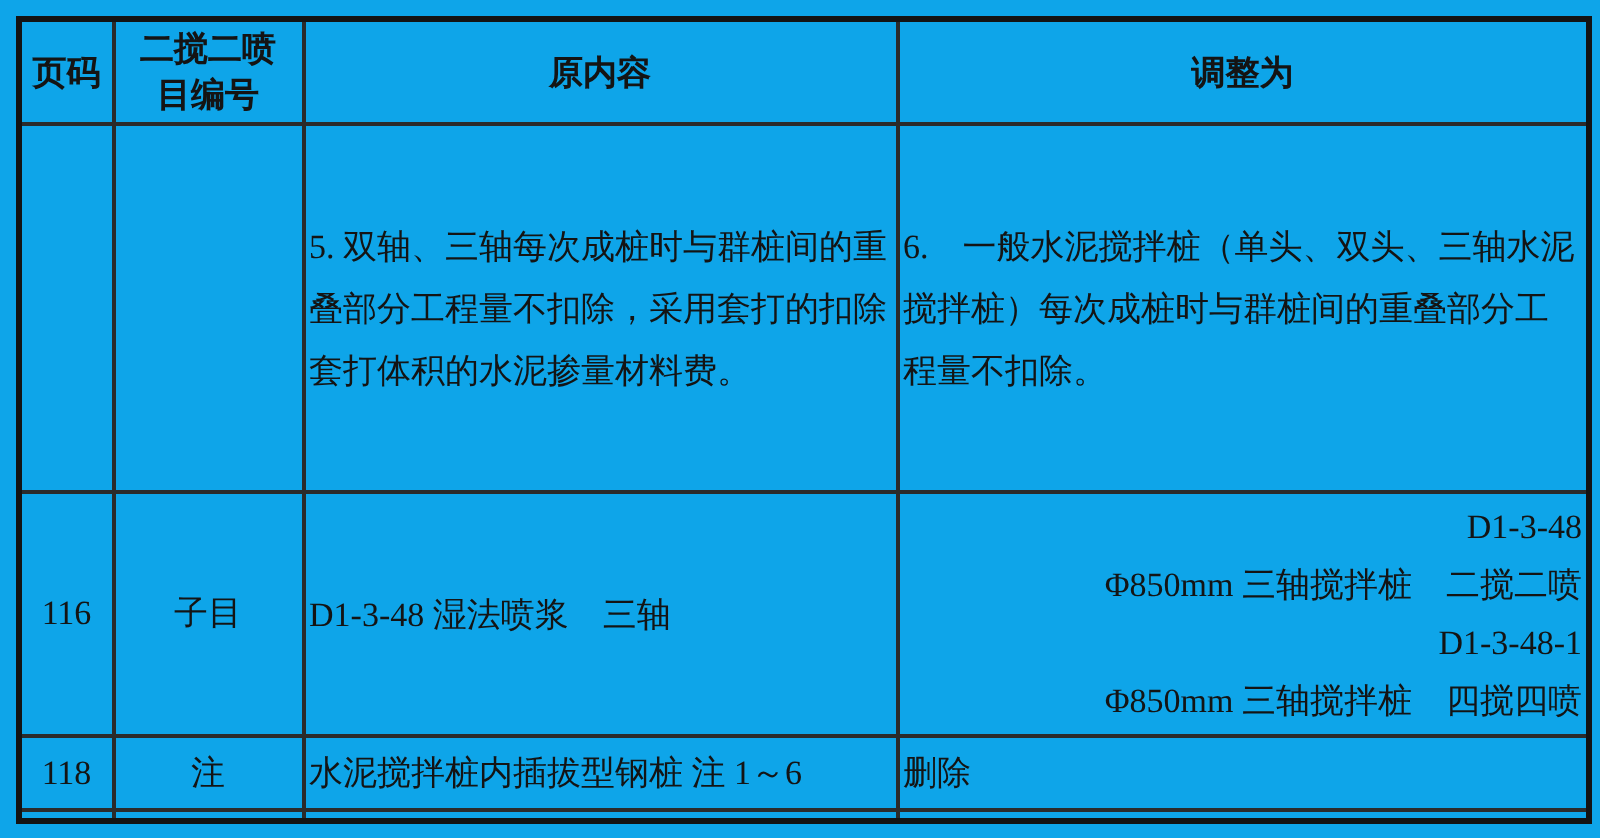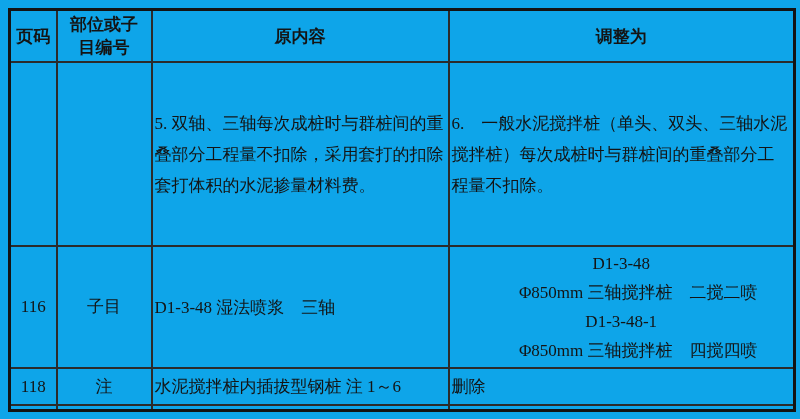--- a/index.html
+++ b/index.html
@@ -52,21 +52,21 @@
     line-height: 22px;
     margin-top: 24px;
   }
   .cell-text {
     text-align: left;
     padding: 4px 12px 4px 11px;
     line-height: 31px;
     white-space: pre-line;
   }
   .cell-code {
-    text-align: center;
+    text-align: right;
     padding: 2px 8px 2px 9px;
     line-height: 29px;
     white-space: pre-line;
   }
   tr.r-head   { height: 50px; }
   tr.r-1      { height: 184px; }
   tr.r-2      { height: 119px; }
   tr.r-3      { height: 34px; }
   tr.r-sliver { height: 5px; }
   tr.r-sliver td { padding: 0; font-size: 0; line-height: 0; }
@@ -78,21 +78,21 @@
   <table class="doc-table">
     <colgroup>
       <col style="width:47px">
       <col style="width:95px">
       <col style="width:297px">
       <col style="width:346px">
     </colgroup>
     <thead>
       <tr class="r-head">
         <th>页码</th>
-        <th>部位或子
+        <th>二搅二喷
 目编号</th>
         <th>原内容</th>
         <th>调整为</th>
       </tr>
     </thead>
     <tbody>
       <tr class="r-1">
         <td class="cell-center"></td>
         <td class="cell-center"></td>
         <td class="cell-text">5. 双轴、三轴每次成桩时与群桩间的重叠部分工程量不扣除，采用套打的扣除套打体积的水泥掺量材料费。</td>

